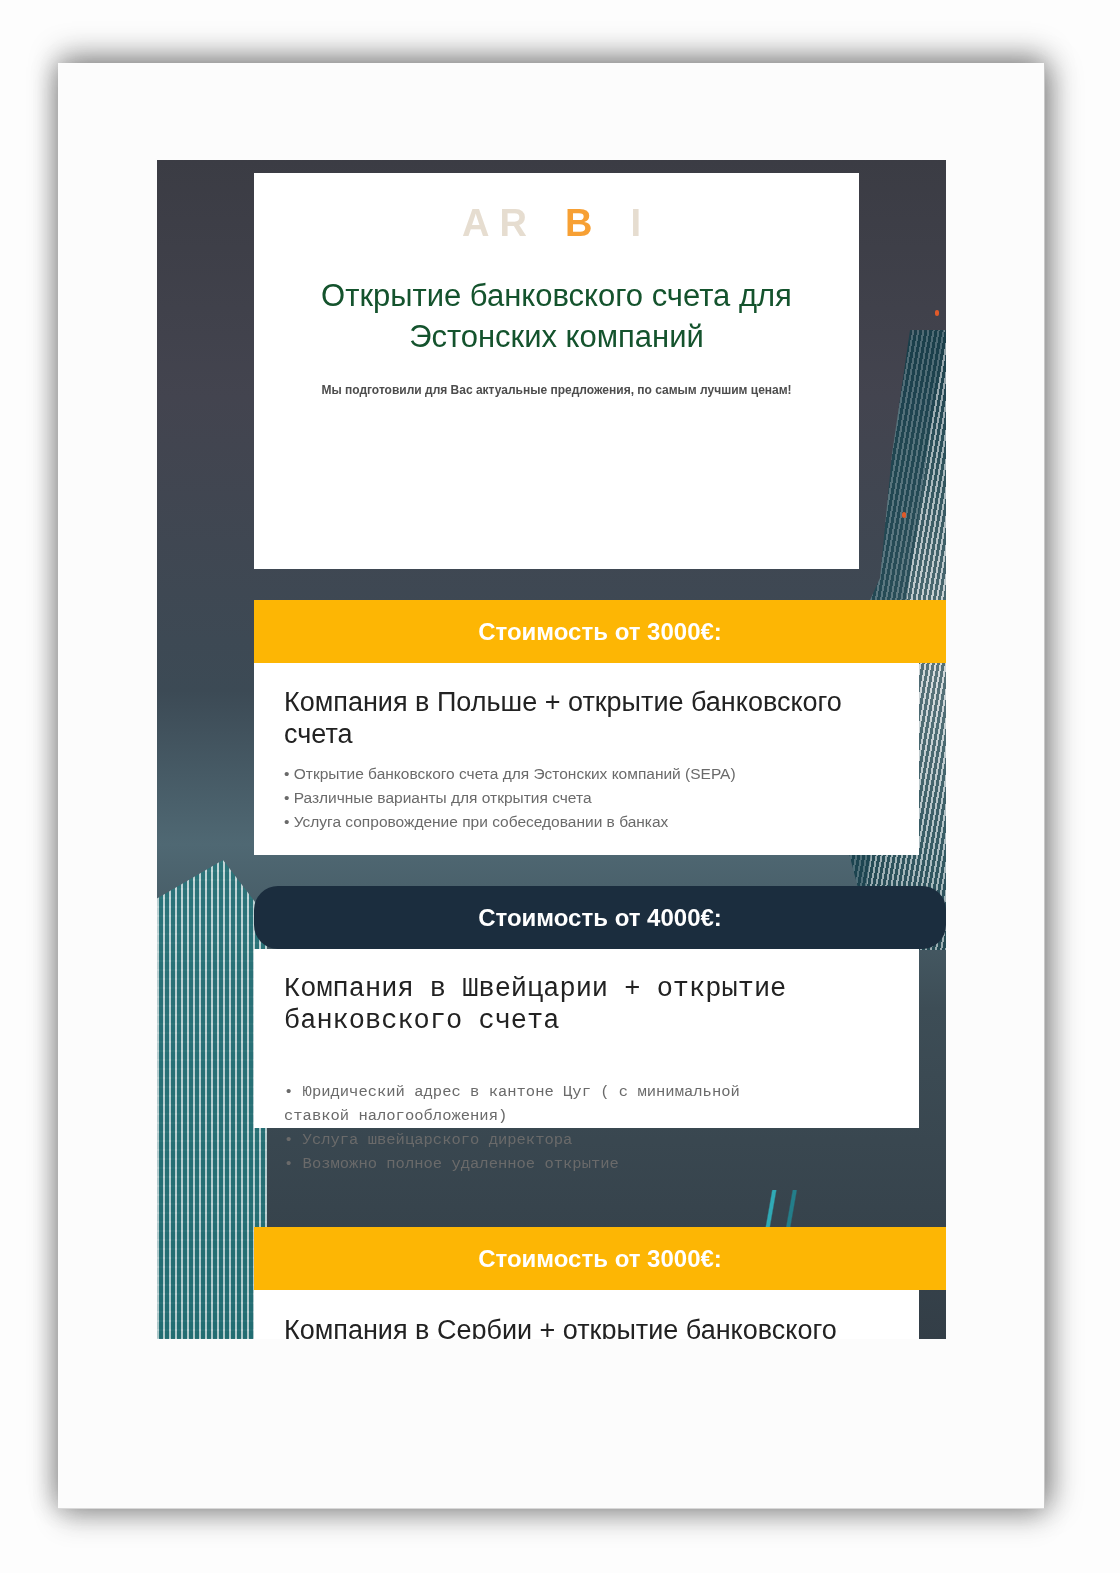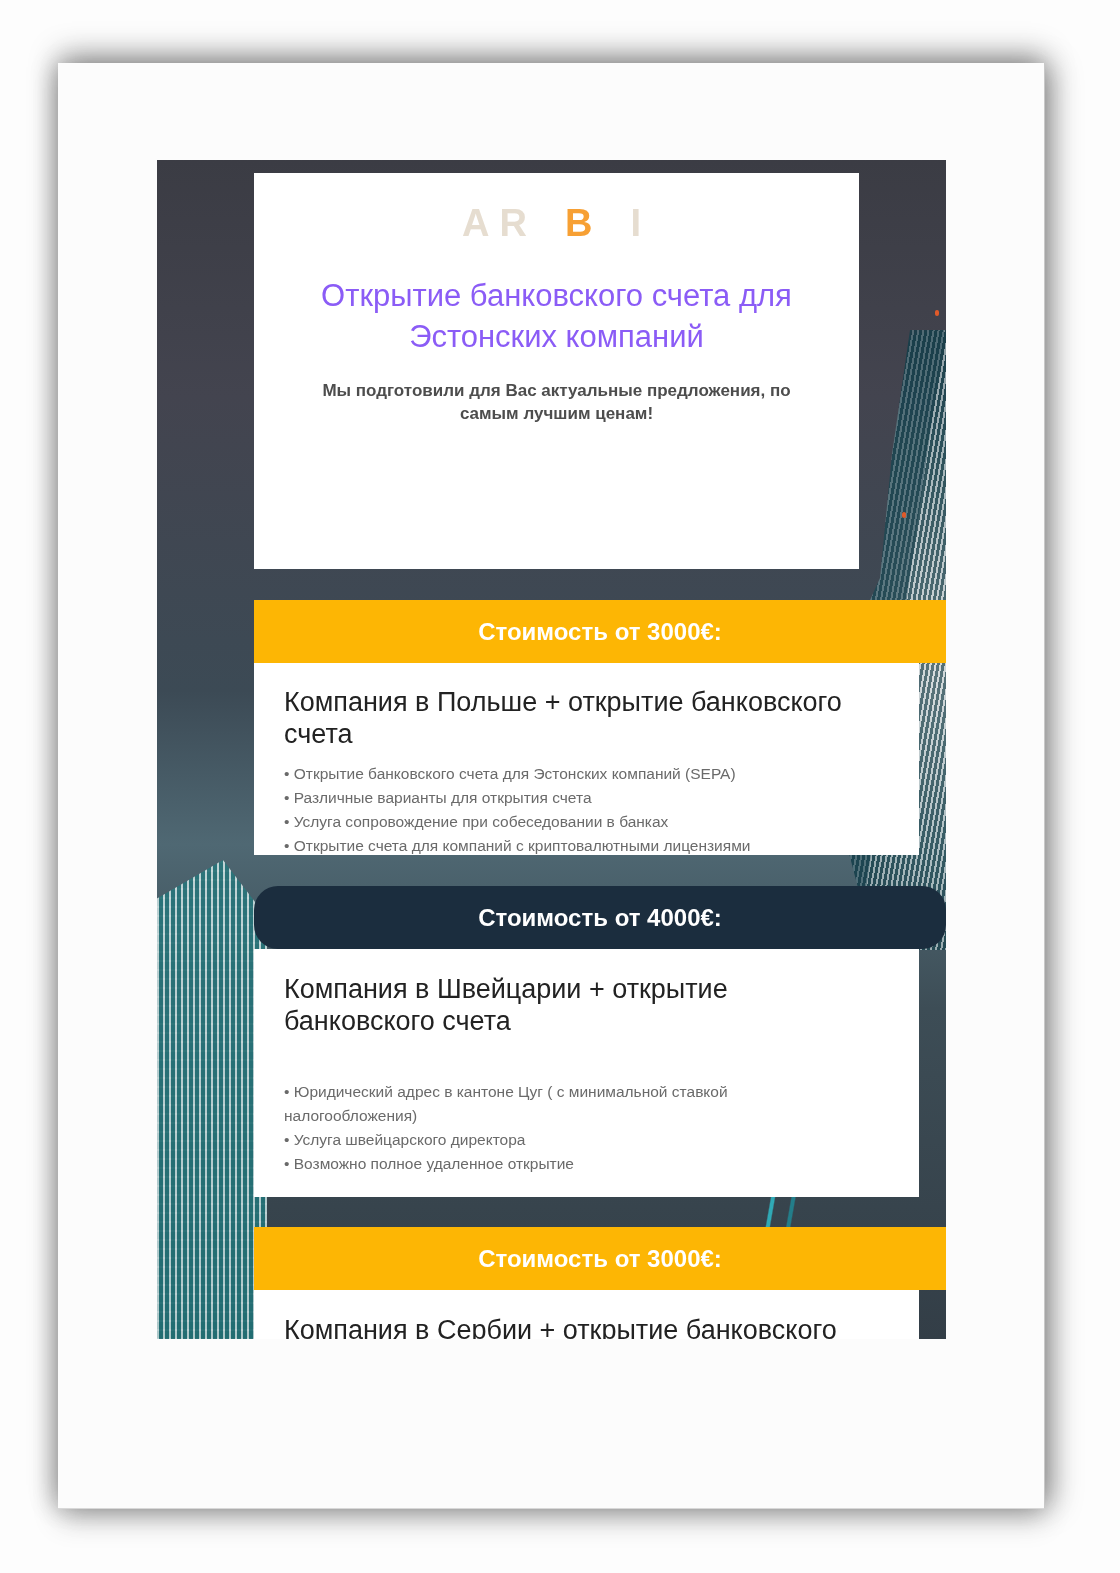--- a/index.html
+++ b/index.html
@@ -48,27 +48,27 @@
   .card {
     position:absolute; left:97px; width:605px; background:#ffffff;
   }
   .intro { top:13px; height:396px; text-align:center; }
   .logo {
     margin-top:28px; font-weight:bold; font-size:38px; letter-spacing:10px; color:#e6ddd0;
     display:flex; justify-content:center; align-items:center; height:44px;gap:28px;
   }
   .logo .btc { color:#f7a034; position:relative; }
   .intro h1 {
-    margin:30px 40px 0; font-weight:normal; font-size:31px; line-height:41px; color:#8b5cf6;
+    margin:30px 40px 0; font-weight:normal; font-size:31px; line-height:41px; color:#14532d;
   }
   .intro .desc {
     margin:20px 28px 0; font-size:15.5px; line-height:23px; color:#5a5a5a;
   }
   .intro .cta {
-    margin:22px 40px 0; font-size:17px; line-height:23px; color:#4d4d4d; font-weight:bold;
+    margin:22px 40px 0; font-size:12px; line-height:23px; color:#4d4d4d; font-weight:bold;
   }
   .price {
     position:absolute; left:97px; width:692px; height:63px;
     color:#ffffff; font-weight:bold; font-size:24px; text-align:center; line-height:63px;
   }
   .price.yellow { background:#fdb604; }
   .price.navy { background:#1b2d3e;border-radius:24px; }
   .offer { padding:0 30px; }
   .offer h2 {
     margin:0; font-weight:normal; font-size:27px; line-height:32px; color:#222;
@@ -101,26 +101,25 @@
     <p class="cta">Мы подготовили для Вас актуальные предложения, по самым лучшим ценам!</p>
   </div>
 
   <div class="price yellow" style="top:440px;">Стоимость от 3000€:</div>
   <div class="card offer" style="top:503px; height:192px;">
     <h2 style="margin-top:23px;">Компания в Польше + открытие банковского счета</h2>
     <ul>
       <li>Открытие банковского счета для Эстонских компаний (SEPA)</li>
       <li>Различные варианты для открытия счета</li>
       <li>Услуга сопровождение при собеседовании в банках</li>
-      <li>Открытие счета для компаний с криптовалютными лицензиями</li>
     </ul>
   </div>
 
   <div class="price navy" style="top:726px;">Стоимость от 4000€:</div>
-  <div class="card offer" style="top:789px; height:248px;">
+  <div class="card offer" style="top:789px; height:179px;font-family:Liberation Mono, monospace;">
     <h2 style="margin-top:24px; padding-right:60px;">Компания в Швейцарии + открытие банковского счета</h2>
     <ul>
       <li style="padding-right:90px;margin-top:43px;">Юридический адрес в кантоне Цуг ( с минимальной ставкой налогообложения)</li>
       <li>Услуга швейцарского директора</li>
       <li>Возможно полное удаленное открытие</li>
     </ul>
   </div>
 
   <div class="price yellow" style="top:1067px;">Стоимость от 3000€:</div>
   <div class="card offer" style="top:1130px; height:80px;">

